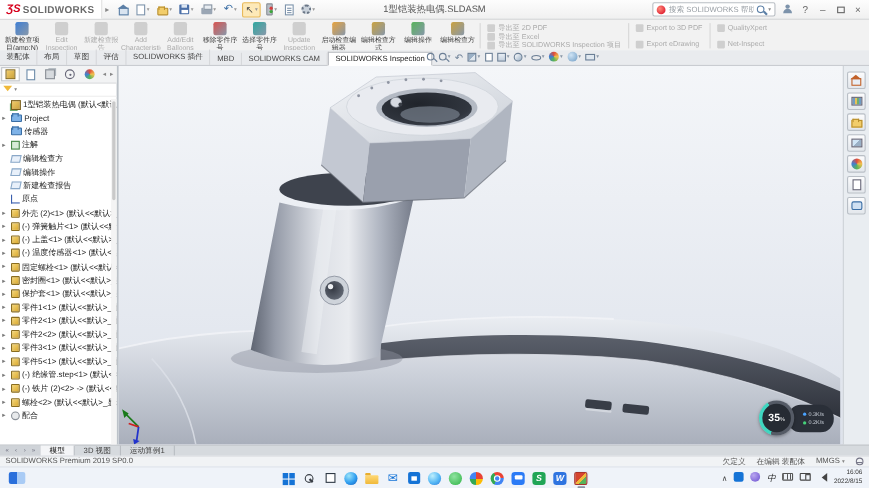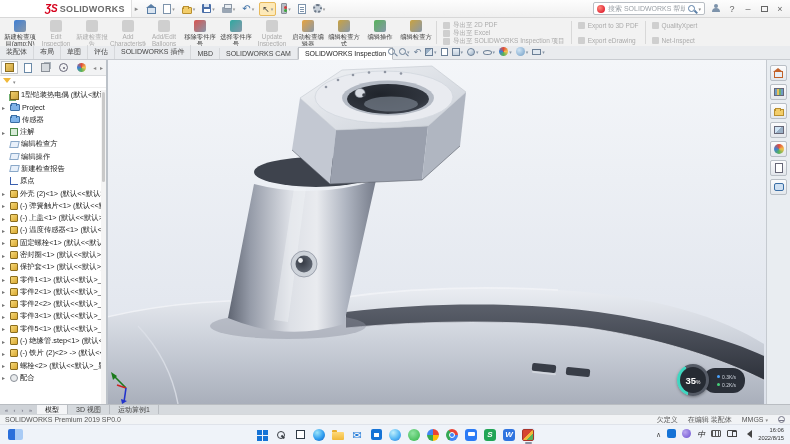--- a/index.html
+++ b/index.html
@@ -2,21 +2,21 @@
 <html><head>
 <meta charset="utf-8">
 <style>
   *{margin:0;padding:0;box-sizing:border-box;}
   html,body{width:790px;height:444px;overflow:hidden;font-family:"Liberation Sans","DejaVu Sans",sans-serif;}
   body{background:#e8ecf2;font-size:8px;color:#333;position:relative;}
 
   
   .titlebar{height:18px;background:linear-gradient(#fdfdfd,#f0f0f0);display:flex;align-items:center;position:relative;border-bottom:1px solid #d8d8d8;}
   .logo{display:flex;align-items:center;gap:2px;padding:0 6px;height:100%;background:#fff;border-right:1px solid #e0e0e0;}
-  .logo-mark{color:#d6001c;font-weight:bold;font-style:italic;font-size:10px;margin-left:39px;}
+  .logo-mark{color:#d6001c;font-weight:bold;font-style:italic;font-size:10px;}
   .logo-text{color:#6a6a6a;font-weight:bold;font-size:9px;letter-spacing:.3px;}
   .flyout{color:#888;font-size:7px;margin:0 3px;}
   .qa-bar{display:flex;align-items:center;gap:3px;margin-left:4px;}
   .qa{display:flex;align-items:center;gap:1px;padding:1px 2px;border-radius:2px;}
   .qa.pressed{background:#fde9b8;border:1px solid #e8b95a;}
   .qa .dd{color:#9a9a9a;font-size:5px;}
   .win-title{position:absolute;left:0;right:0;text-align:center;font-size:8.5px;color:#555;pointer-events:none;}
   .tb-right{margin-left:auto;display:flex;align-items:center;gap:5px;padding-right:4px;z-index:2;}
   .searchbox{width:112px;height:13px;background:#fff;border:1px solid #b9bec4;border-radius:2px;display:flex;align-items:center;padding:0 3px;gap:3px;}
   .searchbox .ph{color:#9aa0a6;font-size:7px;flex:1;white-space:nowrap;overflow:hidden;}
@@ -110,21 +110,21 @@
   .t-plane{width:9px;height:7px;background:#e8f0fa;border:1px solid #8aa8c8;transform:skewX(-12deg);}
   .t-origin{width:8px;height:8px;border-left:1.5px solid #3a5fae;border-bottom:1.5px solid #3a5fae;}
   .t-part{width:8px;height:8px;background:linear-gradient(135deg,#f6d87a,#d8a830);border:1px solid #8a6d1f;border-radius:1px;}
   .t-mate{width:8px;height:8px;border:1.5px solid #8a9098;border-radius:50%;background:#e8eaec;}
   .tscroll{position:absolute;right:0;top:30px;bottom:0;width:5px;background:#f4f4f4;}
   .tscroll .thumb{position:absolute;top:2px;left:1px;width:3px;height:90px;background:#c9c9c9;border-radius:2px;}
 
   
   .viewport{flex:1;position:relative;background:linear-gradient(#f4f6f9,#dde2eb);overflow:hidden;}
   .viewport svg{position:absolute;left:0;top:0;}
-  .netwidget{position:absolute;right:21px;bottom:8px;width:68px;height:32px;}
+  .netwidget{position:absolute;right:8px;bottom:8px;width:68px;height:32px;}
   .nw-pill{position:absolute;right:0;top:4px;width:42px;height:25px;background:#2a2f38;border-radius:12px;display:flex;flex-direction:column;justify-content:center;gap:2px;padding-left:14px;}
   .nw-row{display:flex;align-items:center;gap:2px;}
   .nw-dot{width:3px;height:3px;border-radius:50%;}
   .nw-dot.up{background:#4aa3ff;}
   .nw-dot.down{background:#46d07a;}
   .nw-row span{font-size:5.5px;color:#cdd3dc;transform:scale(.9);transform-origin:left;}
   .nw-circle{position:absolute;left:0;top:0;width:32px;height:32px;border-radius:50%;background:conic-gradient(from 200deg,#3fd6c0 0 130deg,#555b66 130deg 360deg);box-shadow:0 1px 3px rgba(0,0,0,.35);}
   .nw-inner{position:absolute;inset:3px;background:#262b33;border-radius:50%;display:flex;align-items:center;justify-content:center;color:#fff;}
   .nw-inner b{font-size:9.5px;font-weight:bold;}
   .nw-inner i{font-size:5px;font-style:normal;margin-top:3px;}
@@ -236,20 +236,21 @@
         <span class="dd">▾</span>
       </span>
       <span class="qa">
         <i class="mi ic-props"></i>
       </span>
       <span class="qa">
         <i class="mi ic-gear"></i>
         <span class="dd">▾</span>
       </span>
     </div>
+  <div class="win-title">1型铠装热电偶.SLDASM</div>
   <div class="tb-right">
     <div class="searchbox">
       <i class="mi ic-swbadge"></i>
       <span class="ph">搜索 SOLIDWORKS 帮助</span>
       <i class="mi ic-mag"></i>
       <span style="font-size:5px;color:#888;">▾</span>
     </div>
     <div id="win-controls" style="display:flex;align-items:center;gap:4px;">
         <span class="wc"><i class="mi ic-person"></i></span>
         <span class="wc">?</span>

